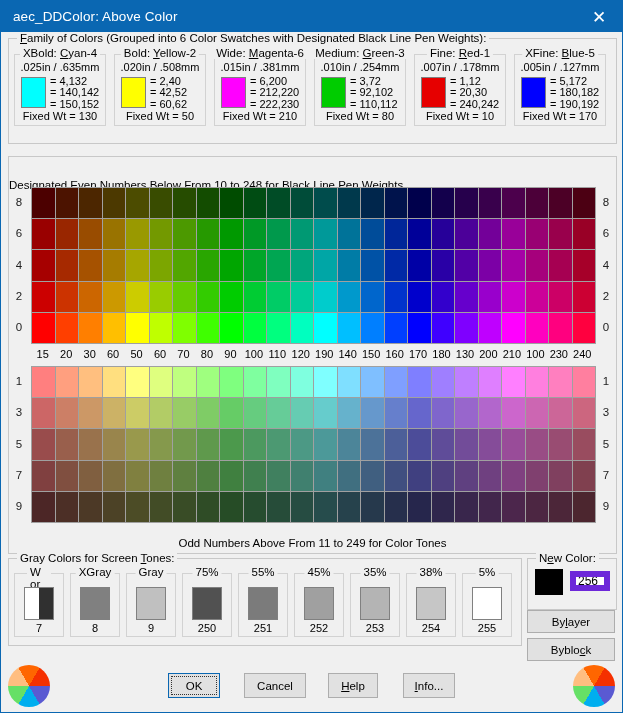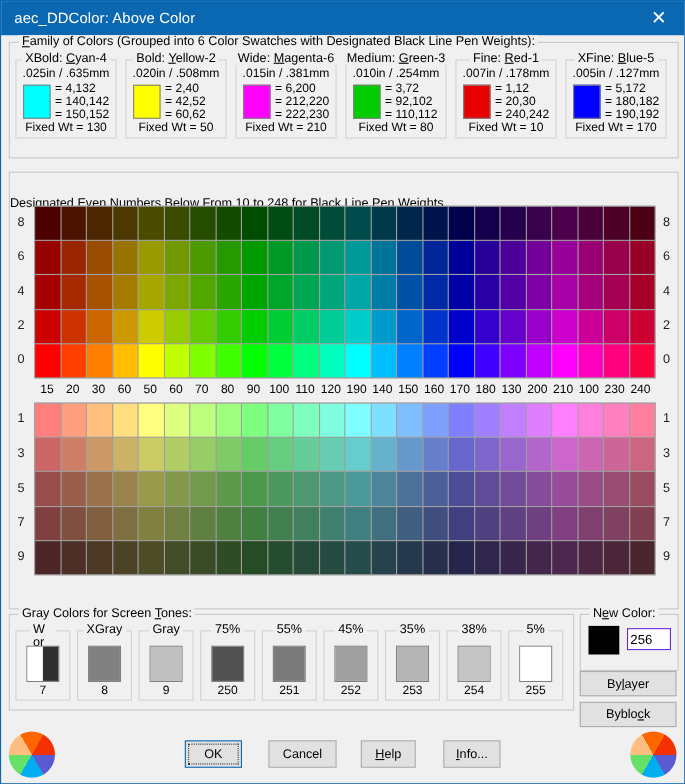--- a/index.html
+++ b/index.html
@@ -64,21 +64,21 @@
   .gray-title{position:absolute;top:-8px;left:50%;transform:translateX(-50%);
     background:#f0f0f0;padding:0 3px;font-size:11.5px;}
   .gray-chip{position:absolute;left:50%;transform:translateX(-50%);top:13px;
     width:30px;height:33px;border:1px solid #808080;box-sizing:border-box;display:flex;}
   .gray-chip i{flex:1;height:100%;display:block;}
   .gray-num{position:absolute;bottom:2px;left:50%;transform:translateX(-50%);font-size:11px;}
   
   #newcolor{left:527px;top:558px;width:88px;height:50px;}
   #nc-chip{position:absolute;left:7px;top:10px;width:28px;height:26px;background:#000;}
   #nc-input{position:absolute;left:42px;top:12px;width:40px;height:20px;
-    border:1px solid #6d28d9;background:#fff;font-size:12px;
+    border:6px solid #6d28d9;background:#fff;font-size:12px;
     font-family:"Liberation Sans",sans-serif;padding:0 2px;box-sizing:border-box;color:#000;}
   .btn{position:absolute;background:#e1e1e1;border:1px solid #adadad;
     font-size:11.5px;font-family:"Liberation Sans",sans-serif;color:#000;
     display:flex;align-items:center;justify-content:center;box-sizing:border-box;}
   #bylayer{left:527px;top:610px;width:88px;height:23px;}
   #byblock{left:527px;top:638px;width:88px;height:23px;}
   
   #bottombar{position:absolute;left:0;top:660px;width:623px;height:53px;}
   .wheel{position:absolute;top:5px;width:42px;height:42px;border-radius:50%;overflow:hidden;}
   #wheel-left{left:8px;} #wheel-right{left:573px;}
@@ -441,20 +441,21 @@
       <div class="cell" style="background: rgb(38, 38, 76);"></div>
       <div class="cell" style="background: rgb(47, 38, 76);"></div>
       <div class="cell" style="background: rgb(57, 38, 76);"></div>
       <div class="cell" style="background: rgb(66, 38, 76);"></div>
       <div class="cell" style="background: rgb(76, 38, 76);"></div>
       <div class="cell" style="background: rgb(76, 38, 66);"></div>
       <div class="cell" style="background: rgb(76, 38, 57);"></div>
       <div class="cell" style="background: rgb(76, 38, 47);"></div>
     </div>
 
+  <div id="pal-foot">Odd Numbers Above From 11 to 249 for Color Tones</div>
 </div>
 
 <div class="group" id="grays">
   <div class="legend">Gray Colors for Screen <span class="u">T</span>ones:</div>
   <div id="gray-items">
       <div class="gray-item" style="left: 5px;">
         <div class="gray-title">W or B</div>
         <div class="gray-chip">
           <i style="background:#FFFFFF"></i>
           <i style="background:#303030"></i>

